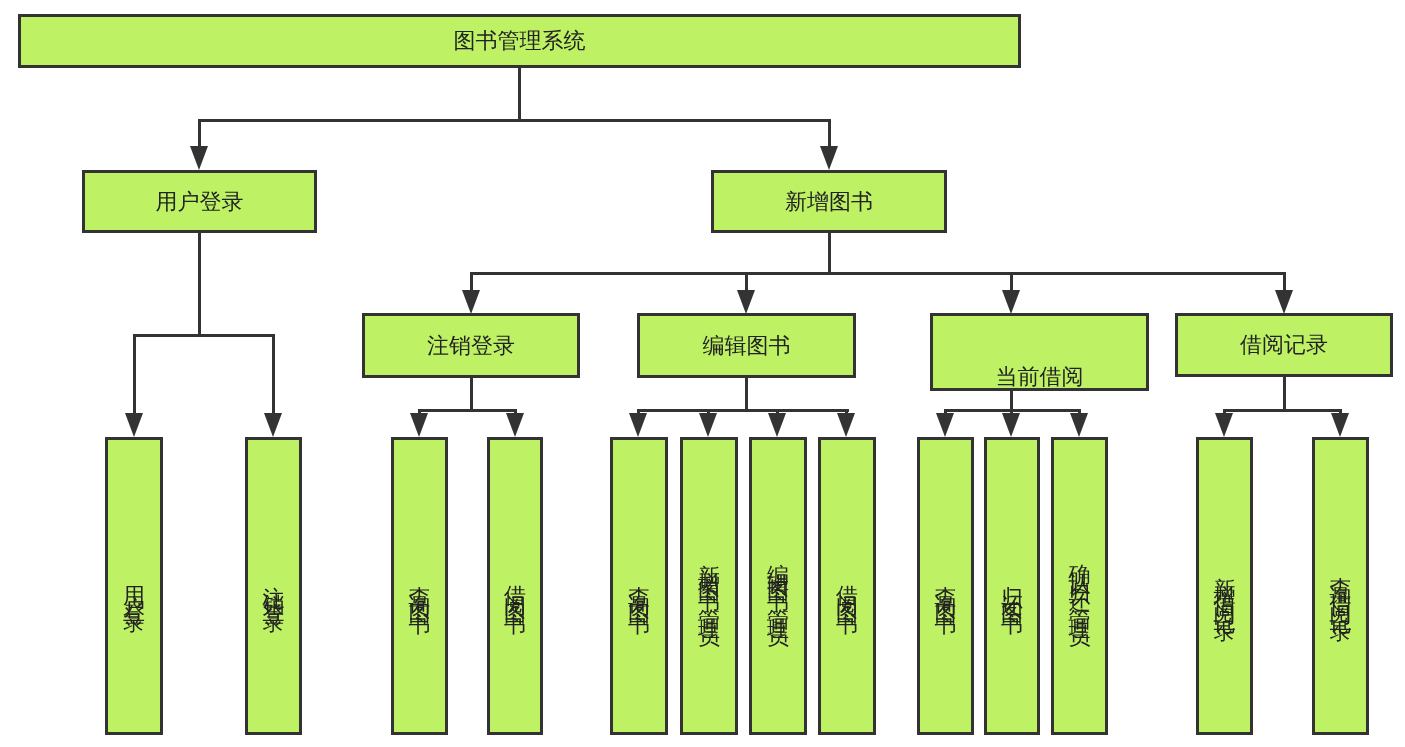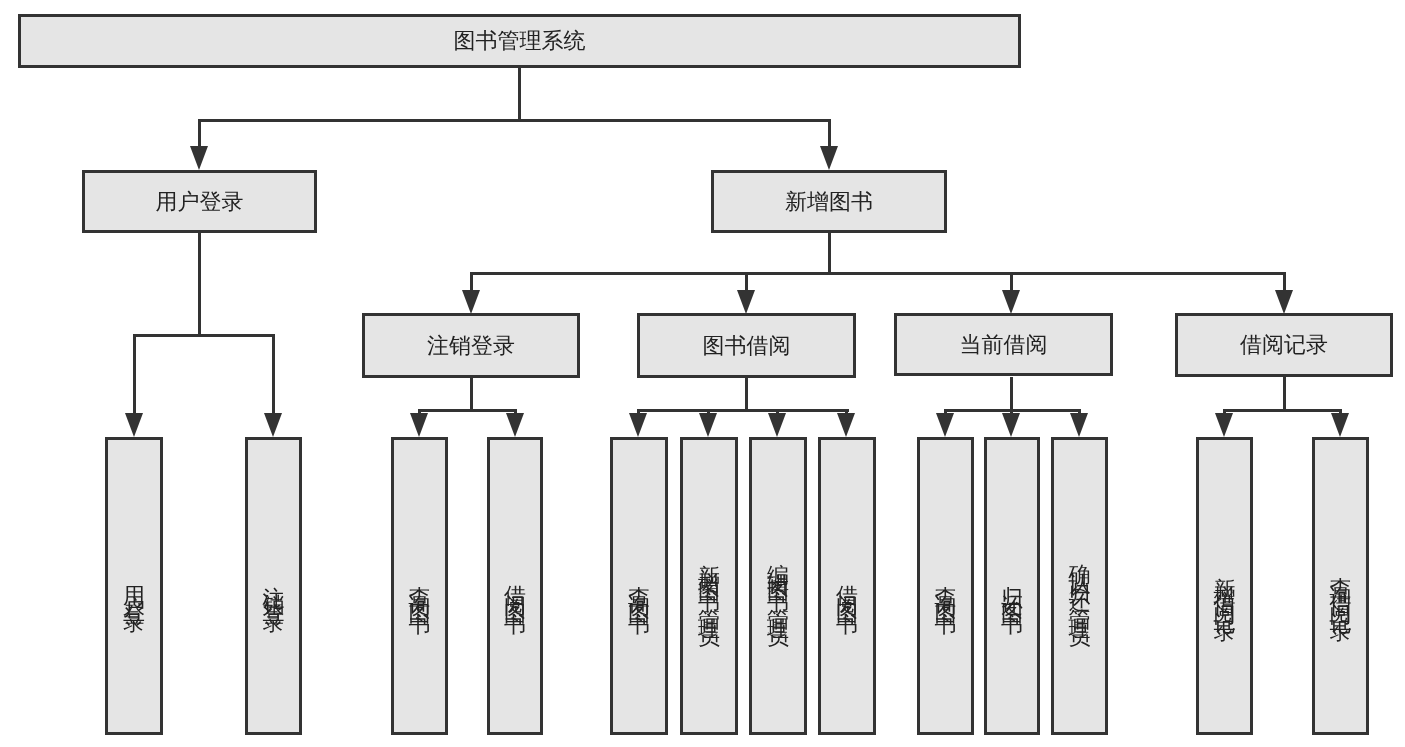--- a/index.html
+++ b/index.html
@@ -12,21 +12,21 @@
   body{
     width:1405px;height:747px;
     background:var(--bg-color);
     font-family:"Liberation Sans", sans-serif;
     overflow:hidden;
   }
   #canvas{position:relative;width:1405px;height:747px;background:var(--bg-color);}
   .node{
     position:absolute;
     box-sizing:border-box;
-    background:#e5e5e5;
+    background:#bef264;
     border:3px solid var(--line-color);
     display:flex;align-items:center;justify-content:center;
     color:var(--text-color);
     font-size:22px;
     line-height:1;
     z-index:2;
   }
   .node.v span{
     writing-mode:vertical-rl;
     text-orientation:mixed;
@@ -89,23 +89,23 @@
   <div class="arrow" style="left:737px;top:290px;"></div>
   <div class="lineV" style="left:1010px;top:272px;height:20px;"></div>
   <div class="arrow" style="left:1002px;top:290px;"></div>
   <div class="lineV" style="left:1283px;top:272px;height:20px;"></div>
   <div class="arrow" style="left:1275px;top:290px;"></div>
 
   <div class="node" style="left:362px;top:313px;width:218px;height:65px;">
     <span>注销登录</span>
   </div>
   <div class="node" style="left:637px;top:313px;width:219px;height:65px;">
-    <span>图书借阅</span>
+    <span>编辑图书</span>
   </div>
-  <div class="node" style="left:894px;top:313px;width:219px;height:63px;">
+  <div class="node" style="left:930px;top:313px;width:219px;height:78px;align-items:flex-end;">
     <span>当前借阅</span>
   </div>
   <div class="node" style="left:1175px;top:313px;width:218px;height:64px;">
     <span>借阅记录</span>
   </div>
 
   <div class="lineV" style="left:470px;top:378px;height:34px;"></div>
   <div class="lineH" style="left:418px;top:409px;width:99px;"></div>
   <div class="lineV" style="left:418px;top:409px;height:6px;"></div>
   <div class="arrow" style="left:410px;top:413px;"></div>

